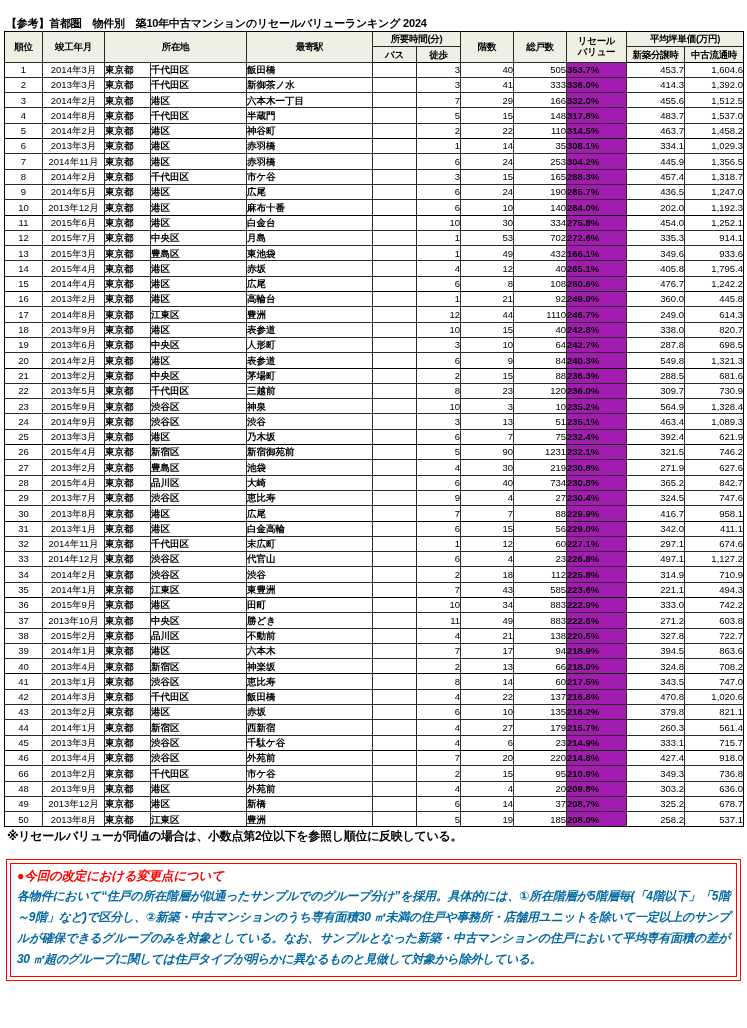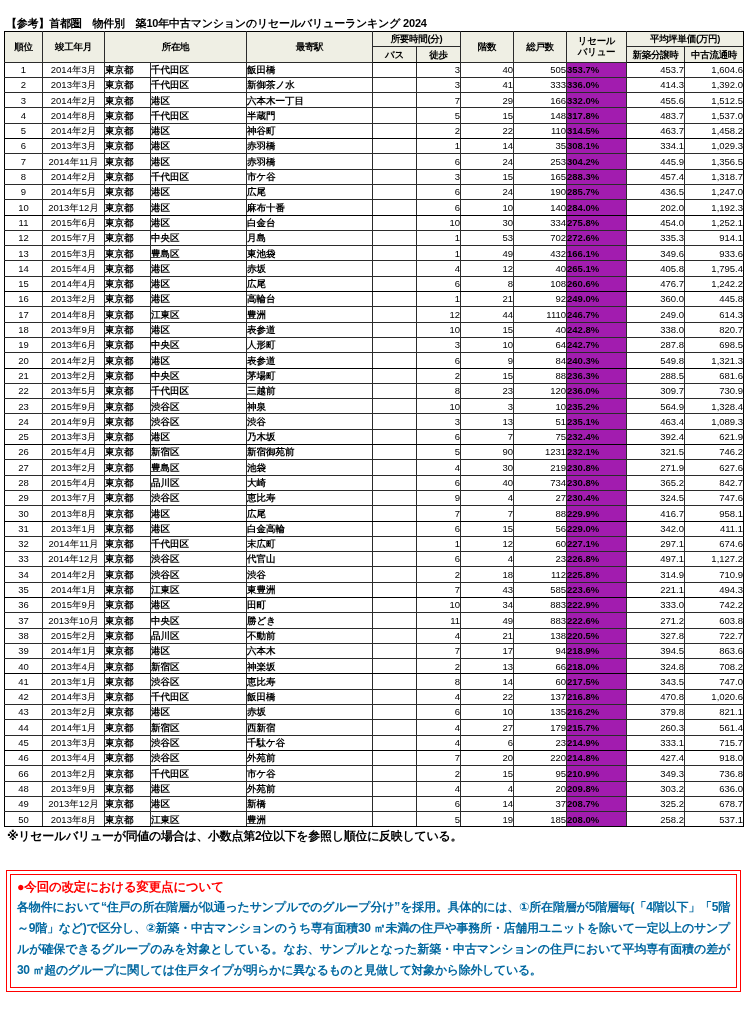--- a/index.html
+++ b/index.html
@@ -89,24 +89,25 @@
     font-size: 12px;
     font-weight: bold;
     line-height: 13px;
     padding: 3px 0 0 3px;
     letter-spacing: -0.3px;
     white-space: nowrap;
   }
 
   
   .notebox {
-    margin: 27px 2px 0 2px;
+    margin: 16px 2px 0 2px;
     border: 1.6px solid #ff0000;
     padding: 3px;
     box-sizing: border-box;
+    font-style: italic;
   }
   .notebox-inner {
     border: 1.2px solid #ff0000;
     padding: 4px 6px 6px 6px;
     box-sizing: border-box;
   }
   .note-head {
     color: #ff0000;
     font-weight: bold;
     font-size: 12.5px;

